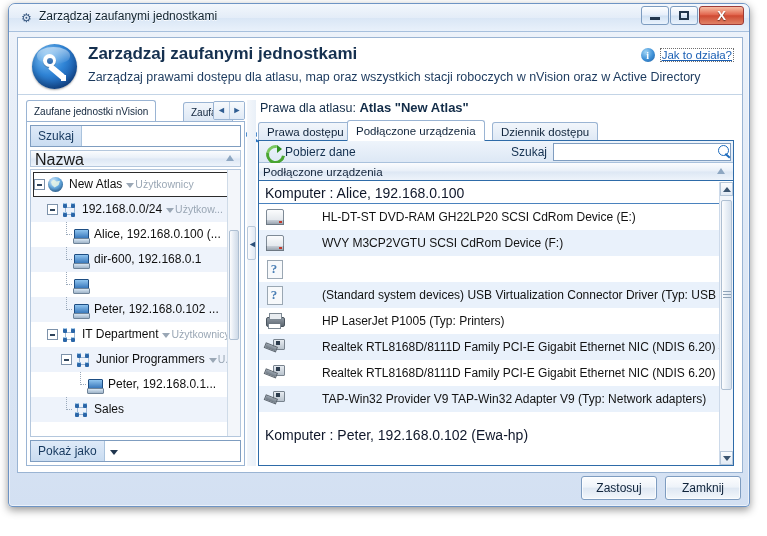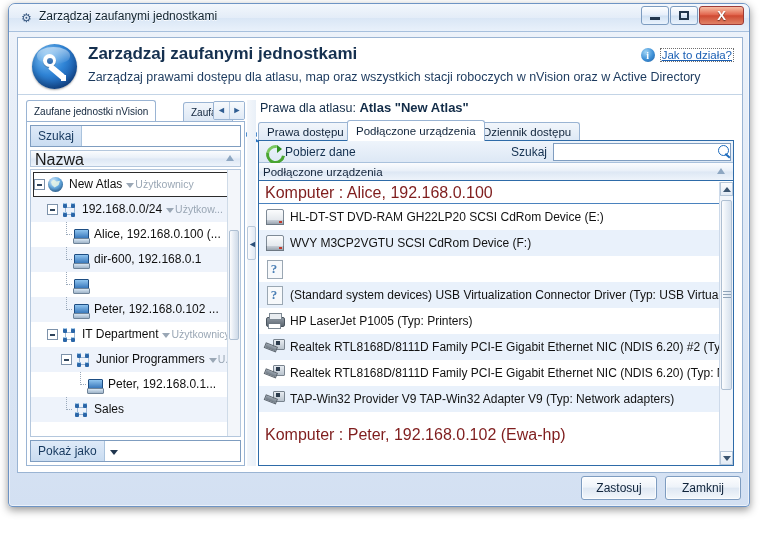--- a/index.html
+++ b/index.html
@@ -427,29 +427,29 @@
     position: absolute; right: 8px; top: 5px;
     width: 0; height: 0;
     border-left: 4px solid transparent; border-right: 4px solid transparent;
     border-bottom: 6px solid #8ea7c2;
   }
   #grid-rows {
     position: absolute; left: 0; right: 14px; top: 41px; bottom: 0;
     overflow: hidden;
   }
   .grouprow {
-    height: 22px; line-height: 22px; font-size: 16px; color: #7f1d1d;
+    height: 22px; line-height: 22px; font-size: 14px; color: #0f172a;
     padding-left: 6px; border-bottom: 1px solid #4a82be;
     background: #ffffff; white-space: nowrap; cursor: default;
   }
   .blankrow { height: 12px; background: #ffffff; }
   .devrow {
     height: 26px; display: flex; align-items: center;
     font-size: 12px; color: #121212; white-space: nowrap;
-    padding-left: 5px; cursor: default; overflow: hidden;
+    padding-left: 5px; cursor: default; overflow: hidden; gap: 32px;
   }
   .devrow.alt { background: #e9f1fb; }
   .dico { flex: 0 0 21px; width: 21px; height: 20px; position: relative; margin-right: 5px; }
   
   .dico.cd::before {
     content:""; position:absolute; left:2px; top:2px; width:16px;height:12px;
     background: linear-gradient(180deg,#fbfcfd 0%,#dfe4ea 100%);
     border:1px solid #7e8a96; border-radius:2px 2px 0 0;
   }
   .dico.cd::after {
@@ -715,21 +715,21 @@
 
       <div id="right-panel">
         <div id="rights-title">
           <span>Prawa dla atlasu:</span>
           <b>Atlas "New Atlas"</b>
         </div>
 
         <div class="rtabstrip">
           <div class="rtab" style="left:0;">Prawa dostępu</div>
           <div class="rtab active" style="left:89px;">Podłączone urządzenia</div>
-          <div class="rtab" style="left:216px;">Dziennik dostępu</div>
+          <div class="rtab" style="left:234px;">Dziennik dostępu</div>
         </div>
 
         <div id="grid-box">
 
           <div id="grid-toolbar">
             <span class="refresh-ico"></span>
             <span id="refresh-label">Pobierz dane</span>
             <div id="grid-search-wrap">
               <span id="grid-search-lbl">Szukaj</span>
               <div id="grid-search-field">

